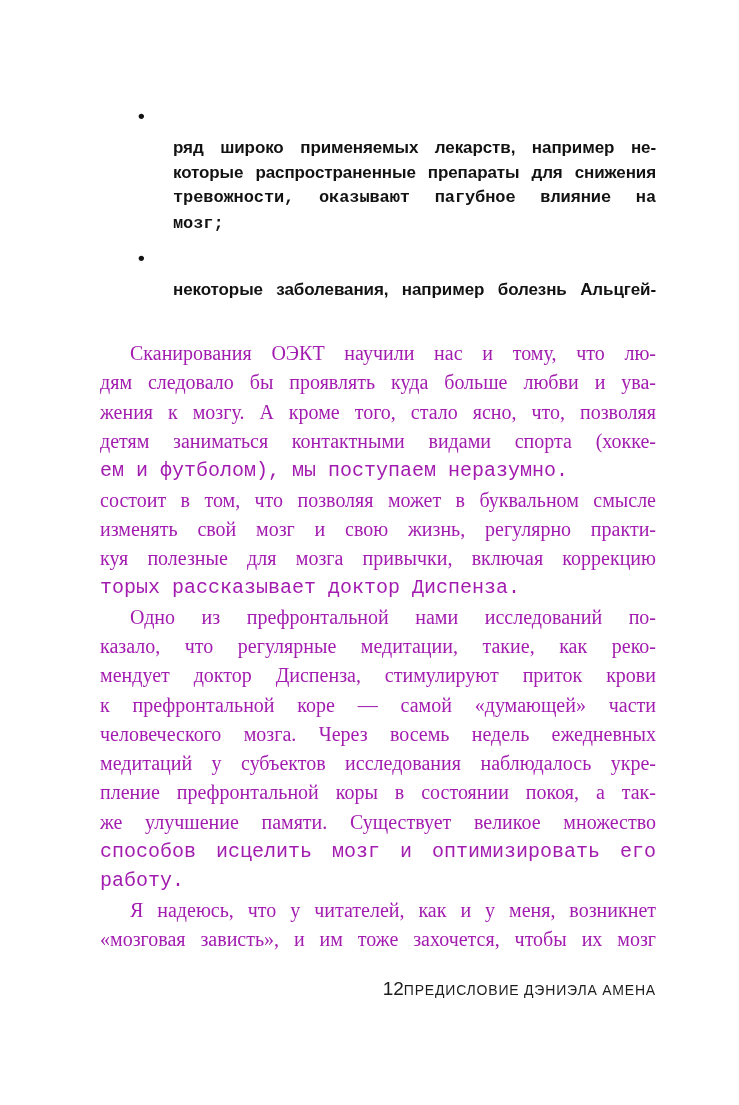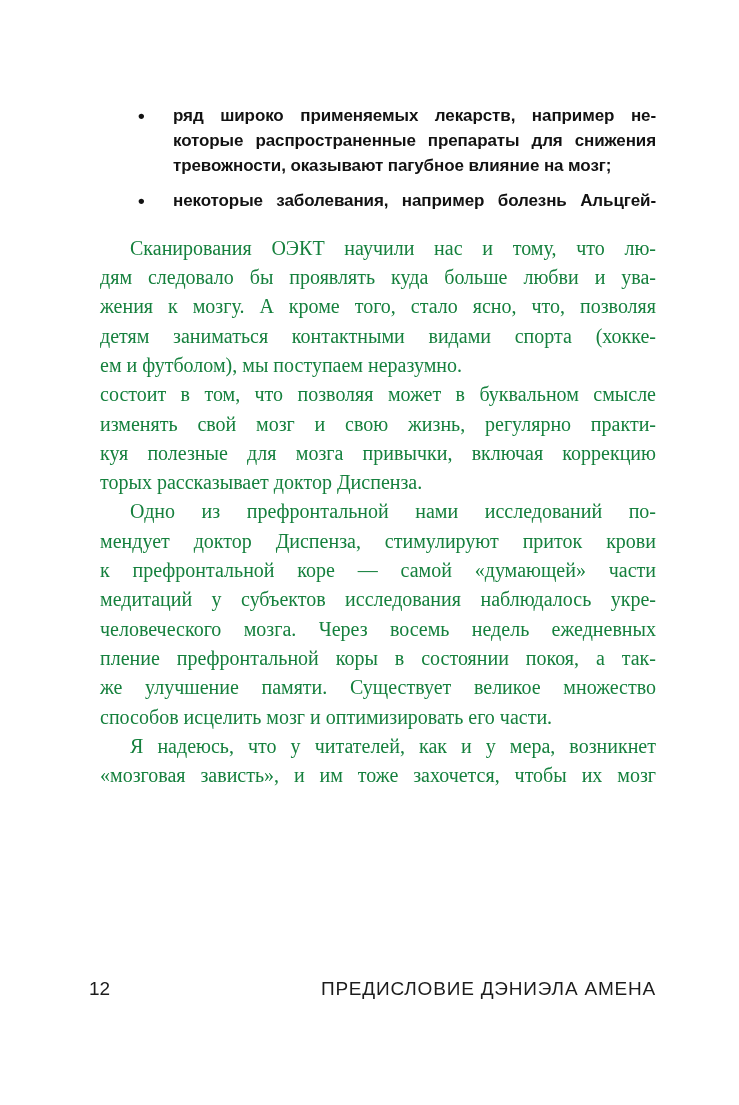--- a/index.html
+++ b/index.html
@@ -32,54 +32,54 @@
     letter-spacing: -0.1px;
   }
   .bullet-item { display: flex; margin-bottom: 9px; }
   .bullet-item:last-child { margin-bottom: 0; }
   .bullet-marker {
     flex: 0 0 73px;
     box-sizing: border-box;
     padding-left: 38px;
     font-size: 19px;
   }
-  .bullet-text { flex: 1 1 auto; min-width: 0; }
+  .bullet-text { flex: 1 1 auto; min-width: 0; margin-top: 32px; }
 
   
   .body-text {
-    margin-top: 21px;
+    margin-top: 37px;
     font-size: 20px;
     line-height: 29.3px;
-    color: #15803d;
+    color: #a21caf;
   }
   .para { margin: 0; }
 
   
   .line {
     text-align: justify;
     text-align-last: justify;
     white-space: normal;
   }
-  .line.natural { text-align-last: left; }
+  .line.natural { text-align-last: left; font-family: Liberation Mono, monospace; }
   .line.indent { text-indent: 30px; }
 
   
   .footer {
     position: absolute;
     left: 89px;
     right: 83px;
     top: 978px;
     display: flex;
-    justify-content: space-between;
+    justify-content: flex-end;
     align-items: baseline;
     font-family: "Liberation Sans", sans-serif;
     color: #1c1c1c;
   }
   .page-number { font-size: 19px; }
-  .running-title { font-size: 19px; letter-spacing: 0.8px; }
+  .running-title { font-size: 14px; letter-spacing: 0.8px; }
 </style>
 </head>
 <body>
 
 <div class="page">
   <div class="content">
     <div class="bullet-list">
         <div class="bullet-item">
           <span class="bullet-marker">•</span>
           <div class="bullet-text">
@@ -104,30 +104,31 @@
           <div class="line natural">ем и футболом), мы поступаем неразумно.</div>
         </div>
         <div class="para">
           <div class="line">состоит в том, что позволяя может в буквальном смысле</div>
           <div class="line">изменять свой мозг и свою жизнь, регулярно практи-</div>
           <div class="line">куя полезные для мозга привычки, включая коррекцию</div>
           <div class="line natural">торых рассказывает доктор Диспенза.</div>
         </div>
         <div class="para">
           <div class="line indent">Одно из префронтальной нами исследований по-</div>
+          <div class="line">казало, что регулярные медитации, такие, как реко-</div>
           <div class="line">мендует доктор Диспенза, стимулируют приток крови</div>
           <div class="line">к префронтальной коре — самой «думающей» части</div>
+          <div class="line">человеческого мозга. Через восемь недель ежедневных</div>
           <div class="line">медитаций у субъектов исследования наблюдалось укре-</div>
-          <div class="line">человеческого мозга. Через восемь недель ежедневных</div>
           <div class="line">пление префронтальной коры в состоянии покоя, а так-</div>
           <div class="line">же улучшение памяти. Существует великое множество</div>
-          <div class="line natural">способов исцелить мозг и оптимизировать его части.</div>
+          <div class="line natural">способов исцелить мозг и оптимизировать его работу.</div>
         </div>
         <div class="para">
-          <div class="line indent">Я надеюсь, что у читателей, как и у мера, возникнет</div>
+          <div class="line indent">Я надеюсь, что у читателей, как и у меня, возникнет</div>
           <div class="line">«мозговая зависть», и им тоже захочется, чтобы их мозг</div>
         </div>
       </div>
   </div>
   <div class="footer">
     <span class="page-number">12</span>
     <span class="running-title">ПРЕДИСЛОВИЕ ДЭНИЭЛА АМЕНА</span>
   </div>
 </div>
 

